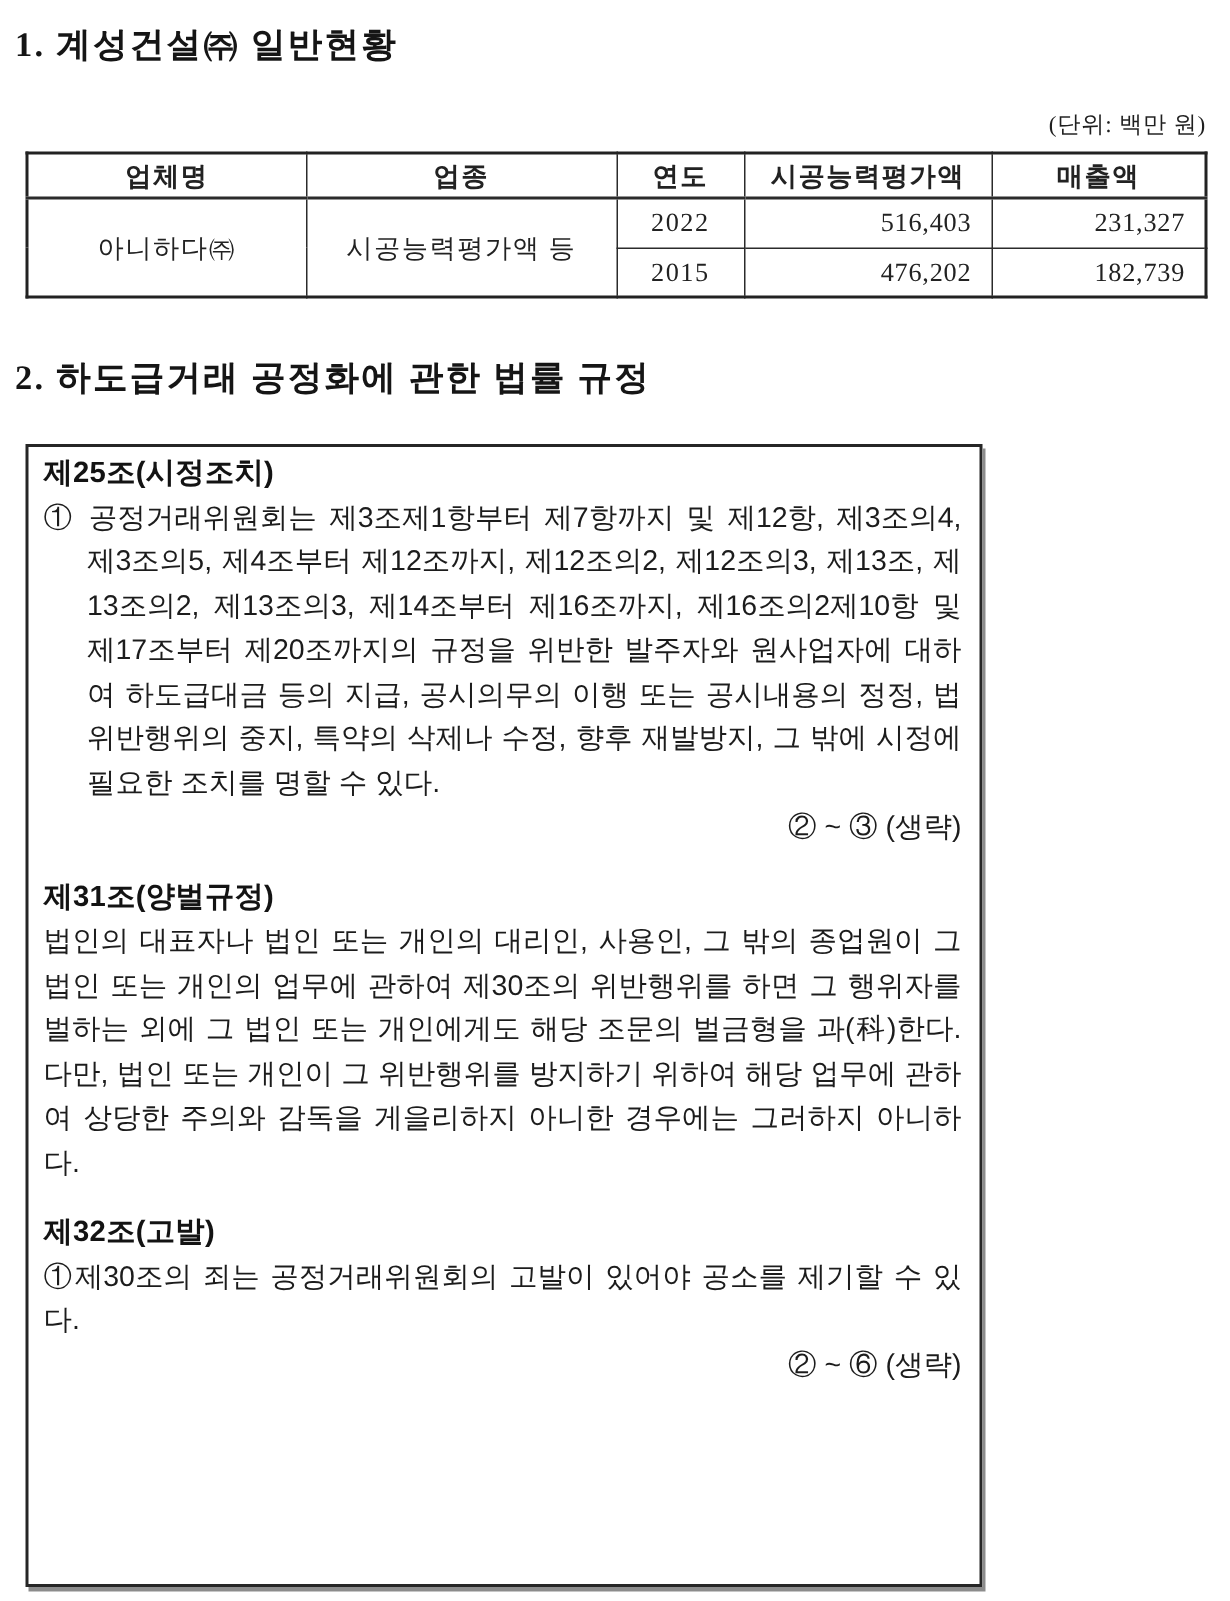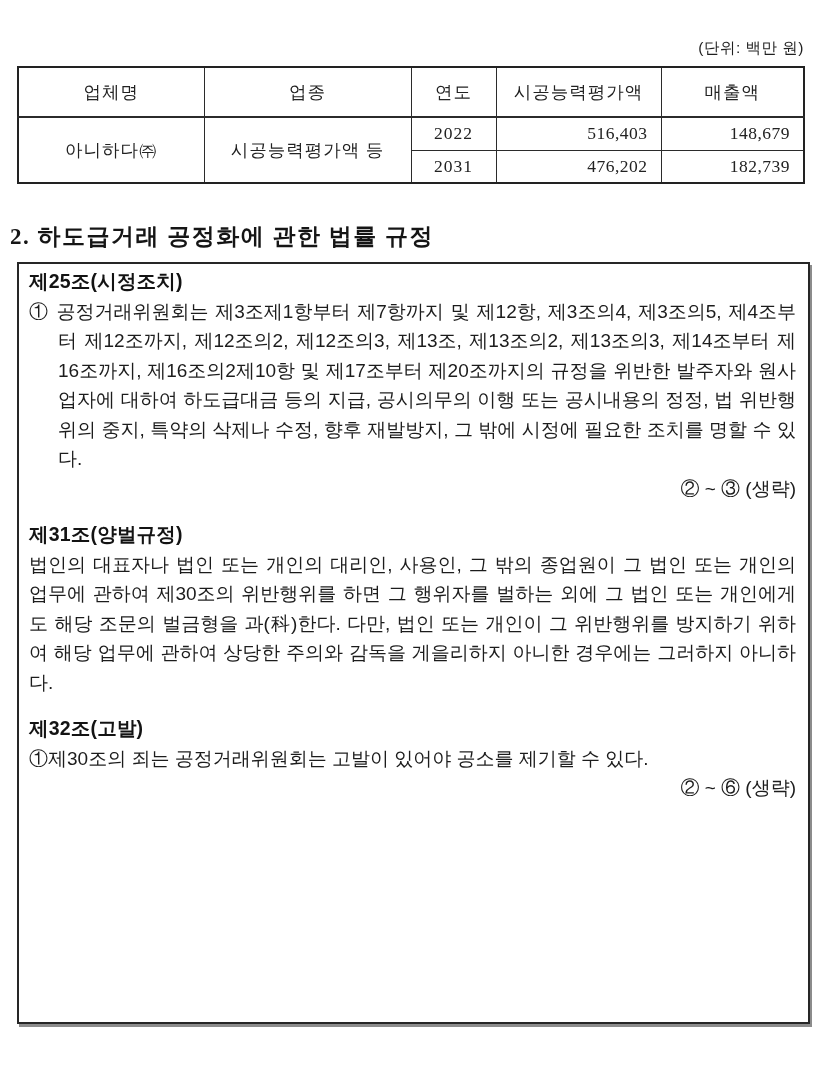--- a/index.html
+++ b/index.html
@@ -17,25 +17,25 @@
   
   .sec-heading {
     font-family: "Liberation Serif", serif;
     font-weight: 700;
     font-size: 23px;
     letter-spacing: 1.5px;
     margin-left: 10px;
     color: #151515;
   }
   .sec-heading.first { margin-top: 4px; }
-  .sec-heading.second { margin-top: 37px; margin-bottom: 10px; }
+  .sec-heading.second { margin-top: 37px; margin-bottom: 29px; }
 
   
   .unit-label {
-    font-family: Liberation Sans, sans-serif;
+    font-family: Liberation Serif, serif;
     font-size: 15.5px;
     text-align: right;
     margin: 28px 16px 7px 0;
     letter-spacing: 0.5px;
     color: #1f1f1f;
   }
 
   
   table.company-table {
     width: 786px;
@@ -48,30 +48,30 @@
   }
   table.company-table th,
   table.company-table td {
     border: 1.5px solid #2b2b2b;
     text-align: center;
     vertical-align: middle;
     letter-spacing: 1px;
   }
   table.company-table { border: 2px solid #222; }
   table.company-table thead th {
-    height: 50px;
-    font-weight: 400;
+    height: 30px;
+    font-weight: 700;
     border-bottom-width: 2px;
   }
   table.company-table tbody td { height: 33px; }
   table.company-table td.num { text-align: right; padding-right: 13px; letter-spacing: 0.5px; }
 
   
   .law-box {
-    width: 793px;
+    width: 638px;
     margin: 0 0 0 17px;
     border: 2px solid #262626;
     box-shadow: 2px 3px 0 rgba(0,0,0,0.45);
     padding: 3px 12px 9px 10px;
     font-size: 19px;
     line-height: 29.5px;
     min-height: 762px;
     color: #1c1c1c;
   }
   .article + .article { margin-top: 17px; }
@@ -89,20 +89,21 @@
   }
   .p-body { text-align: justify; }
   .p-plain { text-align: right; }
   .p-item { padding-left: 7px; }
 </style>
 </head>
 <body>
 
 <div class="page">
 
+  <div class="sec-heading first">1. 계성건설㈜ 일반현황</div>
 
   <div class="unit-label">(단위: 백만 원)</div>
 
   <table class="company-table">
     <colgroup>
       <col style="width:186px">
       <col style="width:207px">
       <col style="width:85px">
       <col style="width:165px">
       <col style="width:143px">
@@ -115,24 +116,24 @@
         <th>시공능력평가액</th>
         <th>매출액</th>
       </tr>
     </thead>
     <tbody>
       <tr>
         <td rowspan="2">아니하다㈜</td>
         <td rowspan="2">시공능력평가액 등</td>
         <td>2022</td>
         <td class="num">516,403</td>
-        <td class="num">148,679</td>
+        <td class="num">231,327</td>
       </tr>
       <tr>
-        <td>2031</td>
+        <td>2015</td>
         <td class="num">476,202</td>
         <td class="num">182,739</td>
       </tr>
     </tbody>
   </table>
 
   <div class="sec-heading second">2. 하도급거래 공정화에 관한 법률 규정</div>
 
   <div class="law-box">
 
@@ -143,19 +144,19 @@
     </div>
 
 
     <div class="article">
       <div class="art-title">제31조(양벌규정)</div>
       <p class="p-body">법인의 대표자나 법인 또는 개인의 대리인, 사용인, 그 밖의 종업원이 그 법인 또는 개인의 업무에 관하여 제30조의 위반행위를 하면 그 행위자를 벌하는 외에 그 법인 또는 개인에게도 해당 조문의 벌금형을 과(科)한다. 다만, 법인 또는 개인이 그 위반행위를 방지하기 위하여 해당 업무에 관하여 상당한 주의와 감독을 게을리하지 아니한 경우에는 그러하지 아니하다.</p>
     </div>
 
     <div class="article">
       <div class="art-title">제32조(고발)</div>
-      <p class="p-body">①제30조의 죄는 공정거래위원회는 고발이 있어야 공소를 제기할 수 있다.</p>
+      <p class="p-body">①제30조의 죄는 공정거래위원회의 고발이 있어야 공소를 제기할 수 있다.</p>
       <p class="p-plain">② ~ ⑥ (생략)</p>
     </div>
 
   </div>
 
 </div>
 
 </body></html>

